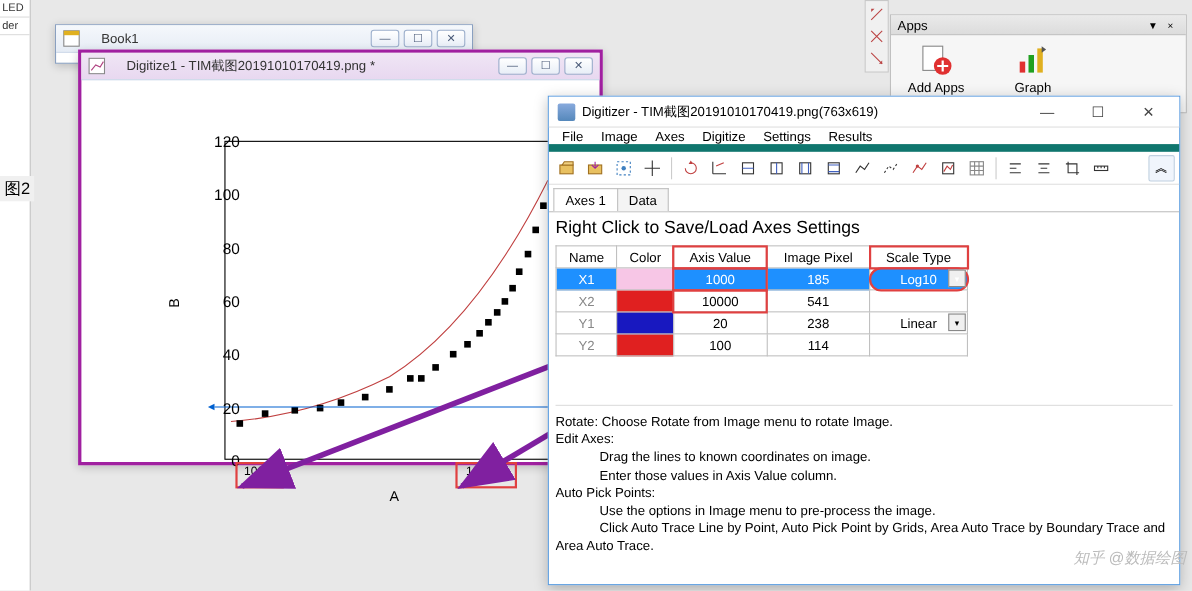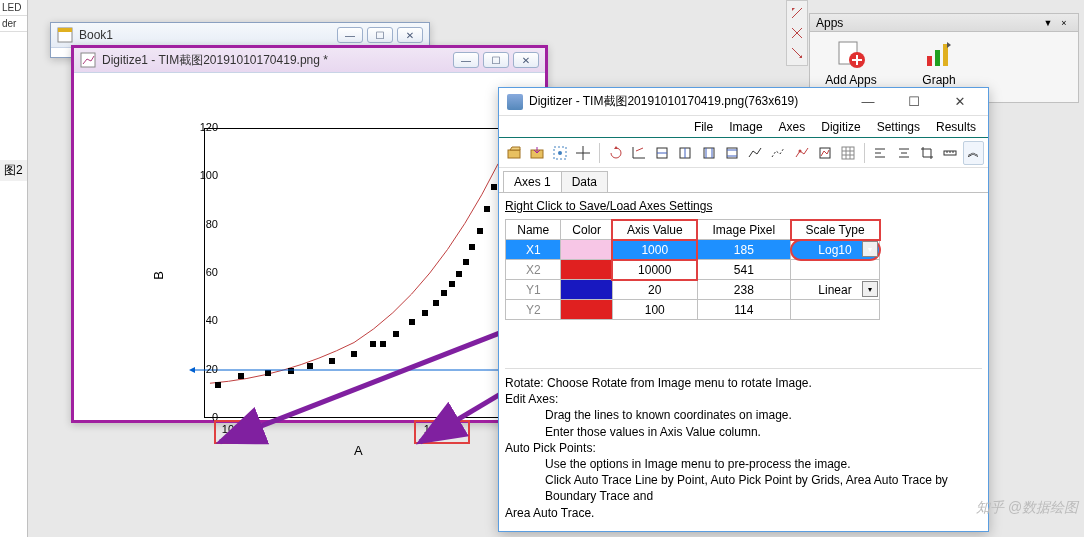--- a/index.html
+++ b/index.html
@@ -1,67 +1,67 @@
 <!DOCTYPE html>
 <html><head>
 <meta charset="utf-8">
 <style>
 * { margin: 0; padding: 0; box-sizing: border-box; font-family: "Segoe UI", Tahoma, sans-serif; font-size: 12px; }
 body { background: #e8e8e8; width: 1084px; height: 537px; position: relative; overflow: hidden; }
 
 
 .left-fragment { position: absolute; left: 0; top: 0; width: 28px; height: 537px; background: #fff; border-right: 1px solid #c0c0c0; }
 .left-fragment .txt1 { font-size: 10px; color: #333; padding: 2px; border-bottom: 1px solid #ddd; }
-.left-label { position: absolute; left: 0; top: 160px; font-size: 12px; background: #f0f0f0; padding: 2px 4px; }
+.left-label { position: absolute; left: 0; top: 160px; font-size: 15px; background: #f0f0f0; padding: 2px 4px; }
 
 
 .mdi { position: absolute; background: #fff; border: 1px solid #8aa0c0; box-shadow: 0 2px 8px rgba(0,0,0,.2); }
-.mdi-title { height: 25px; background: linear-gradient(#f5f8fc,#e6ecf5); border-bottom: 1px solid #c8d4e6; display: flex; align-items: center; padding: 0 6px; gap: 6px; }
+.mdi-title { height: 25px; background: linear-gradient(#f5f8fc,#e6ecf5); border-bottom: 1px solid #c8d4e6; display: flex; align-items: center; padding: 0 6px; gap: 19px; }
 .mdi-title .icon { width: 16px; height: 16px; }
 .mdi-title .title-text { flex: 1; color: #333; }
 .mdi-buttons { display: flex; gap: 4px; }
 .mdi-btn { width: 26px; height: 16px; border: 1px solid #9db0cc; border-radius: 3px; background: linear-gradient(#fff,#e8eef7); display: flex; align-items: center; justify-content: center; cursor: pointer; color: #4a5a78; font-size: 10px; }
 
 .book1 { left: 50px; top: 22px; width: 380px; height: 36px; z-index: 1; }
 .digitize-inner { left: 71px; top: 45px; width: 477px; height: 378px; z-index: 2; border: 3px solid #a020a0; }
 .digitize-inner .mdi-title { background: linear-gradient(#f0e6f5,#e8d8f0); }
 
 
 .chart { position: absolute; left: 80px; top: 80px; width: 380px; height: 330px; }
 .chart-frame { position: absolute; left: 50px; top: 0; width: 310px; height: 290px; border: 1px solid #000; }
-.y-tick { position: absolute; right: 316px; width: 28px; text-align: right; font-size: 11px; }
+.y-tick { position: absolute; right: 316px; width: 28px; text-align: right; font-size: 14px; }
 .x-tick { position: absolute; top: 295px; font-size: 11px; text-align: center; transform: translateX(-50%); }
 .axis-label-y { position: absolute; left: 0; top: 140px; transform: rotate(-90deg); font-size: 13px; }
 .axis-label-x { position: absolute; left: 200px; top: 315px; font-size: 13px; }
 .point { position: absolute; width: 6px; height: 6px; background: #000; transform: translate(-50%,-50%); }
 .curve { position: absolute; left: 0; top: 0; width: 100%; height: 100%; }
 .highlight-box { position: absolute; border: 2px solid #e04040; }
 .arrow-svg { position: absolute; left: 0; top: 0; pointer-events: none; z-index: 5; }
 
 
-.app-window { position: absolute; left: 498px; top: 87px; width: 491px; height: 445px; background: #fff; border: 1px solid #5a9de0; z-index: 10; box-shadow: 0 3px 12px rgba(0,0,0,.25); }
+.app-window { position: absolute; left: 498px; top: 87px; width: 575px; height: 445px; background: #fff; border: 1px solid #5a9de0; z-index: 10; box-shadow: 0 3px 12px rgba(0,0,0,.25); }
 .app-title { height: 28px; background: #fff; display: flex; align-items: center; padding: 0 8px; gap: 6px; border-bottom: 1px solid #e0e0e0; }
 .app-title .icon { width: 16px; height: 16px; background: linear-gradient(#8ad,#58b); border-radius: 2px; }
 .app-title .title-text { flex: 1; color: #000; }
 .win-btn { width: 40px; height: 26px; display: flex; align-items: center; justify-content: center; cursor: pointer; font-size: 13px; color: #444; }
 
-.menubar { height: 22px; display: flex; align-items: center; padding: 0 4px; border-bottom: 1px solid #0f766e; justify-content: flex-end; }
+.menubar { height: 22px; display: flex; align-items: center; padding: 0 4px; border-bottom: 7px solid #0f766e; }
 .menu-item { padding: 2px 8px; cursor: pointer; }
 
 .toolbar { height: 30px; display: flex; align-items: center; padding: 2px 4px; gap: 2px; border-bottom: 1px solid #e0e0e0; }
 .tb-btn { width: 24px; height: 24px; border: 1px solid transparent; display: flex; align-items: center; justify-content: center; cursor: pointer; border-radius: 2px; }
 .tb-sep { width: 1px; height: 20px; background: #ccc; margin: 0 3px; }
 .tb-expand { margin-left: auto; width: 24px; height: 24px; border: 1px solid #c0d0e0; border-radius: 2px; display: flex; align-items: center; justify-content: center; background: #f0f5fc; cursor: pointer; }
 
 .tabs { height: 24px; display: flex; align-items: flex-end; padding: 0 4px; }
 .tab { padding: 3px 10px; border: 1px solid #c0c0c0; border-bottom: none; background: #f4f4f4; cursor: pointer; margin-right: -1px; }
 .tab.active { background: #fff; }
 .tab-body { border-top: 1px solid #c0c0c0; padding: 6px; }
 
-.hint-text { font-size: 12px; margin-bottom: 6px; text-decoration: underline; }
+.hint-text { font-size: 16px; margin-bottom: 6px; }
 
 .axes-table { border-collapse: collapse; width: 375px; }
 .axes-table th, .axes-table td { border: 1px solid #c0c0c0; padding: 2px 6px; text-align: center; height: 20px; font-weight: normal; }
 .axes-table th { background: #fff; }
 .row-x1 td { background: #1e90ff; color: #fff; }
 .row-x1 td.color-cell { background: #f7c6e6; }
 .row-x2 td.color-cell { background: #e02020; }
 .row-y1 td.color-cell { background: #1818c0; }
 .row-y2 td.color-cell { background: #e02020; }
 .axes-table td.name-cell { color: #888; }

